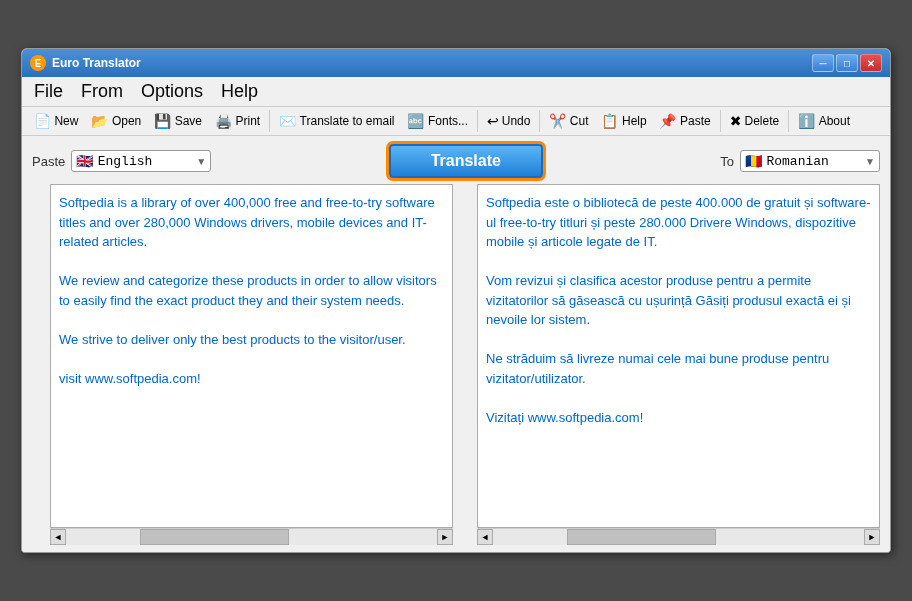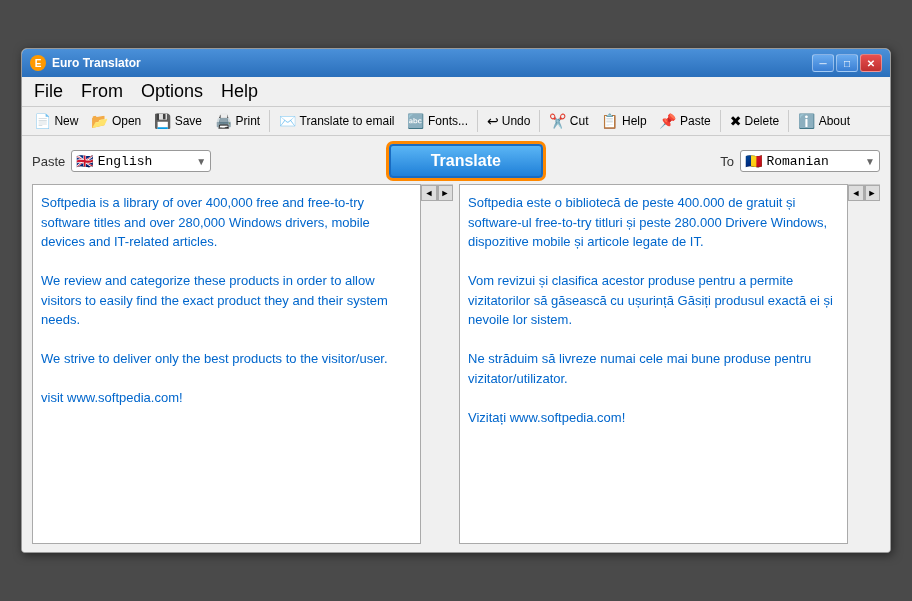--- a/index.html
+++ b/index.html
@@ -222,21 +222,22 @@
       left: 20%;
       width: 40%;
       height: 100%;
       background: #c0c0c0;
       border: 1px solid #aaa;
     }
     .text-panel-wrapper {
       position: relative;
       flex: 1;
       display: flex;
-      flex-direction: row;
+      flex-direction: column;
+      margin-left: 18px;
     }
   </style>
 </head>
 <body>
 
 <div class="window">
 
   <div class="title-bar">
     <div class="title-bar-left">
       <div class="title-icon">

